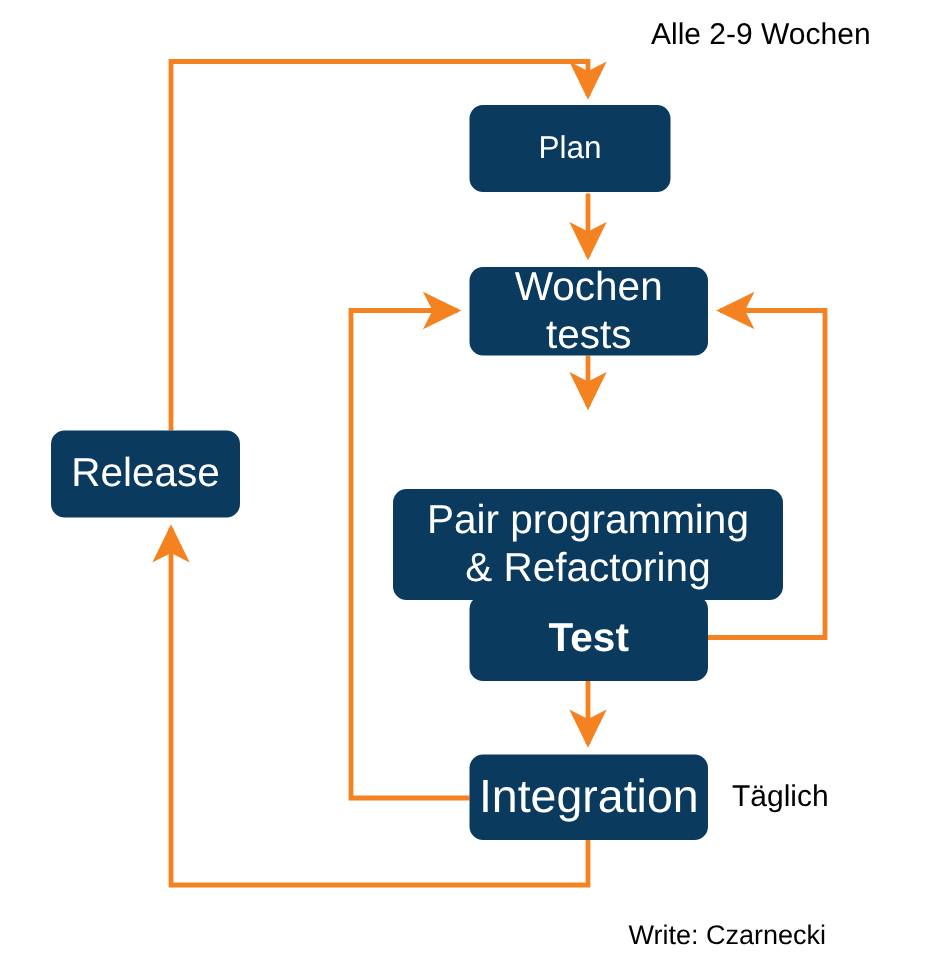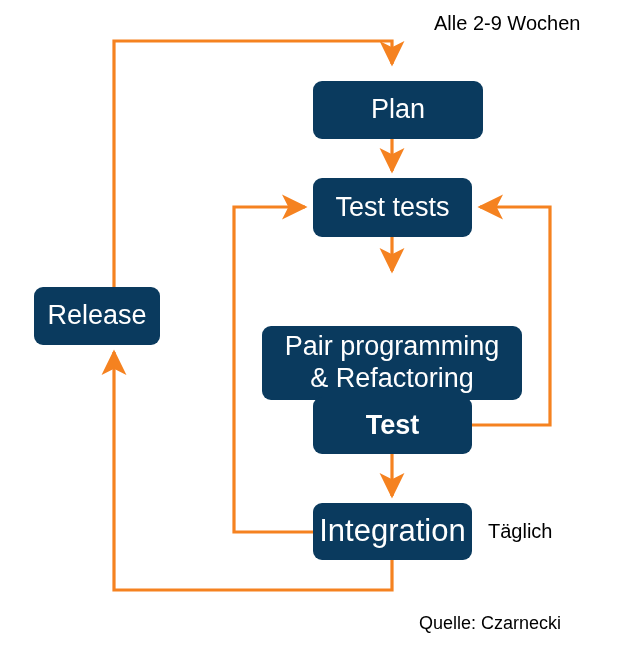--- a/index.html
+++ b/index.html
@@ -38,21 +38,21 @@
     line-height: 1.18;
     white-space: pre-line;
     z-index: 2;
   }
   .caption-label {
     position: absolute;
     color: #000000;
     white-space: nowrap;
     z-index: 3;
   }
-  #node-plan        { left: 313px; top: 81px;  width: 170px; height: 58px;  font-size: 27px; }
+  #node-plan        { left: 313px; top: 70px;  width: 134px; height: 58px;  font-size: 21px; }
   #node-write-tests { left: 313px; top: 178px; width: 159px; height: 59px;  font-size: 27px; }
   #node-pair-prog   { left: 262px; top: 278px; width: 260px; height: 74px;  font-size: 27px; margin-top: 48px; }
   #node-test        { left: 313px; top: 397px; width: 159px; height: 57px;  font-size: 27px; font-weight: bold; }
   #node-integration { left: 313px; top: 503px; width: 159px; height: 57px;  font-size: 31px; }
   #node-release     { left: 34px;  top: 287px; width: 126px; height: 58px;  font-size: 27px; }
 
   #label-cadence-top    { left: 434px; top: 12px;  font-size: 20px; }
   #label-cadence-daily  { left: 488px; top: 520px; font-size: 20px; }
   #label-source         { left: 419px; top: 613px; font-size: 18px; }
 </style>
@@ -83,30 +83,30 @@
       <path d="M 392 454 L 392 496" marker-end="url(#arrowhead)"></path>
 
       <path d="M 313 532 L 234 532 L 234 207 L 305 207" marker-end="url(#arrowhead)"></path>
 
       <path d="M 392 560 L 392 590 L 114 590 L 114 352" marker-end="url(#arrowhead)"></path>
     </g>
   </svg>
 
   <div class="node-box" id="node-plan">Plan</div>
 
-  <div class="node-box" id="node-write-tests">Test tests</div>
+  <div class="node-box" id="node-write-tests">Wochen tests</div>
 
   <div class="node-box" id="node-pair-prog">Pair programming
 &amp; Refactoring</div>
 
   <div class="node-box" id="node-test">Test</div>
 
   <div class="node-box" id="node-integration">Integration</div>
 
   <div class="node-box" id="node-release">Release</div>
 
   <div class="caption-label" id="label-cadence-top">Alle 2-9 Wochen</div>
 
   <div class="caption-label" id="label-cadence-daily">Täglich</div>
 
-  <div class="caption-label" id="label-source">Quelle: Czarnecki</div>
+  <div class="caption-label" id="label-source">Write: Czarnecki</div>
 
 </div>
 
 </body></html>

